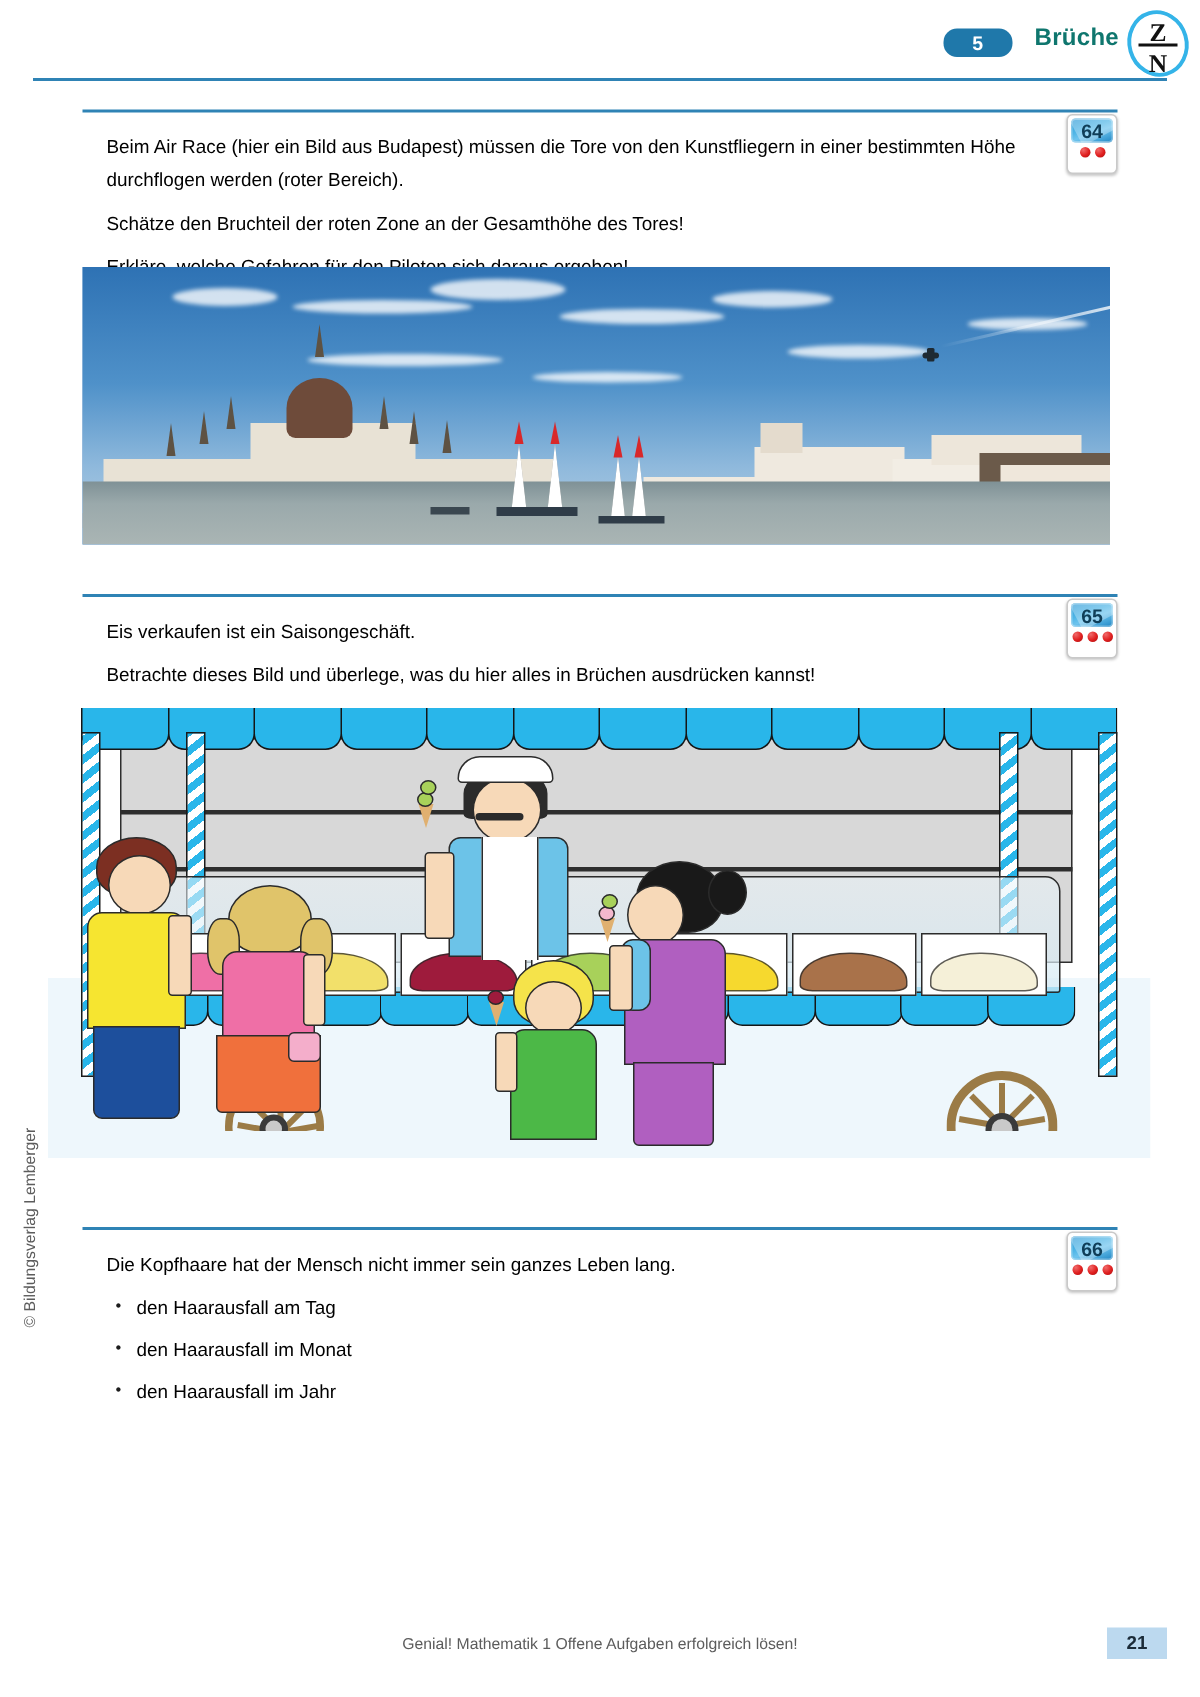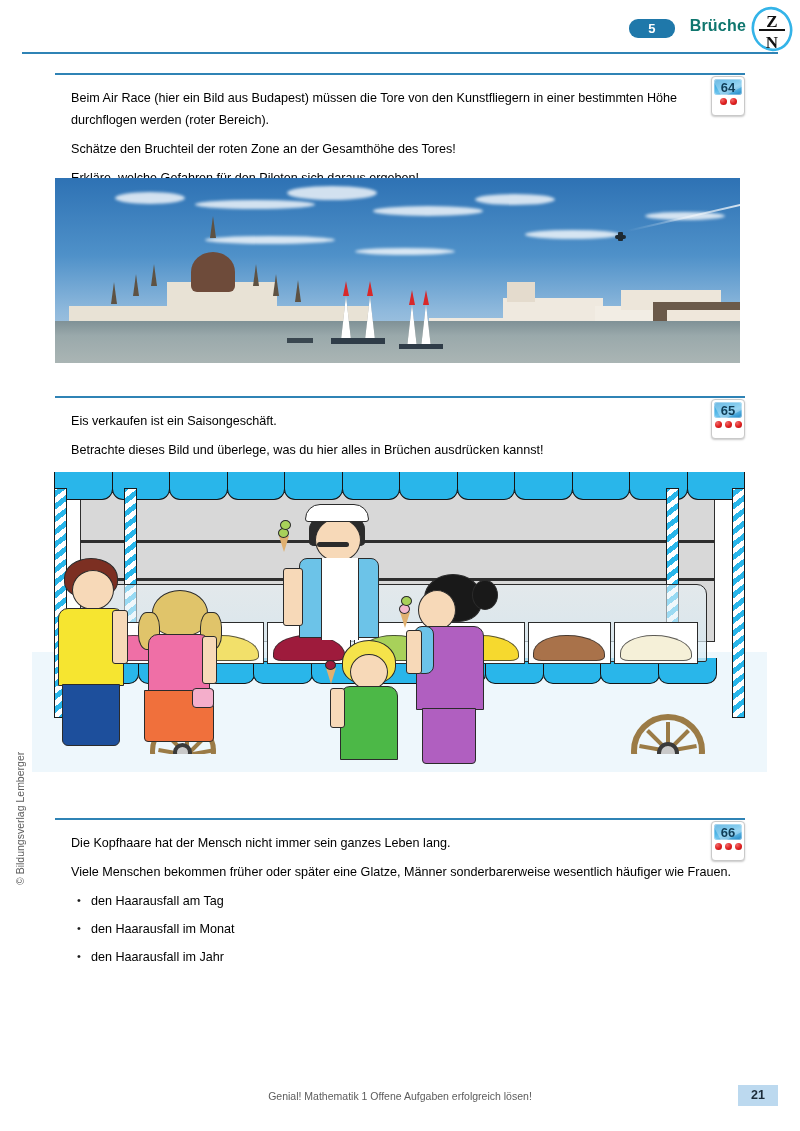--- a/index.html
+++ b/index.html
@@ -702,21 +702,20 @@
     <div class="ic-wheel-spoke" style="transform:rotate(80deg);"></div>
     <div class="ic-wheel-spoke" style="transform:rotate(-80deg);"></div>
     <div class="ic-wheel-hub"></div>
   </div>
 </div>
 
 <div class="task" style="top:818px;">
   <div class="task-rule"></div>
   <div class="task-body" style="width:660px;">
     <p>Die Kopfhaare hat der Mensch nicht immer sein ganzes Leben lang.</p>
-    <p>Viele Menschen bekommen früher oder später eine Glatze, Männer sonderbarerweise wesentlich häufiger wie Frauen.</p>
     <ul class="bullets">
       <li>den Haarausfall am Tag</li>
       <li>den Haarausfall im Monat</li>
       <li>den Haarausfall im Jahr</li>
     </ul>
   </div>
   <div class="num-badge">
     <div class="plate">
       <div class="num">66</div>
     </div>

